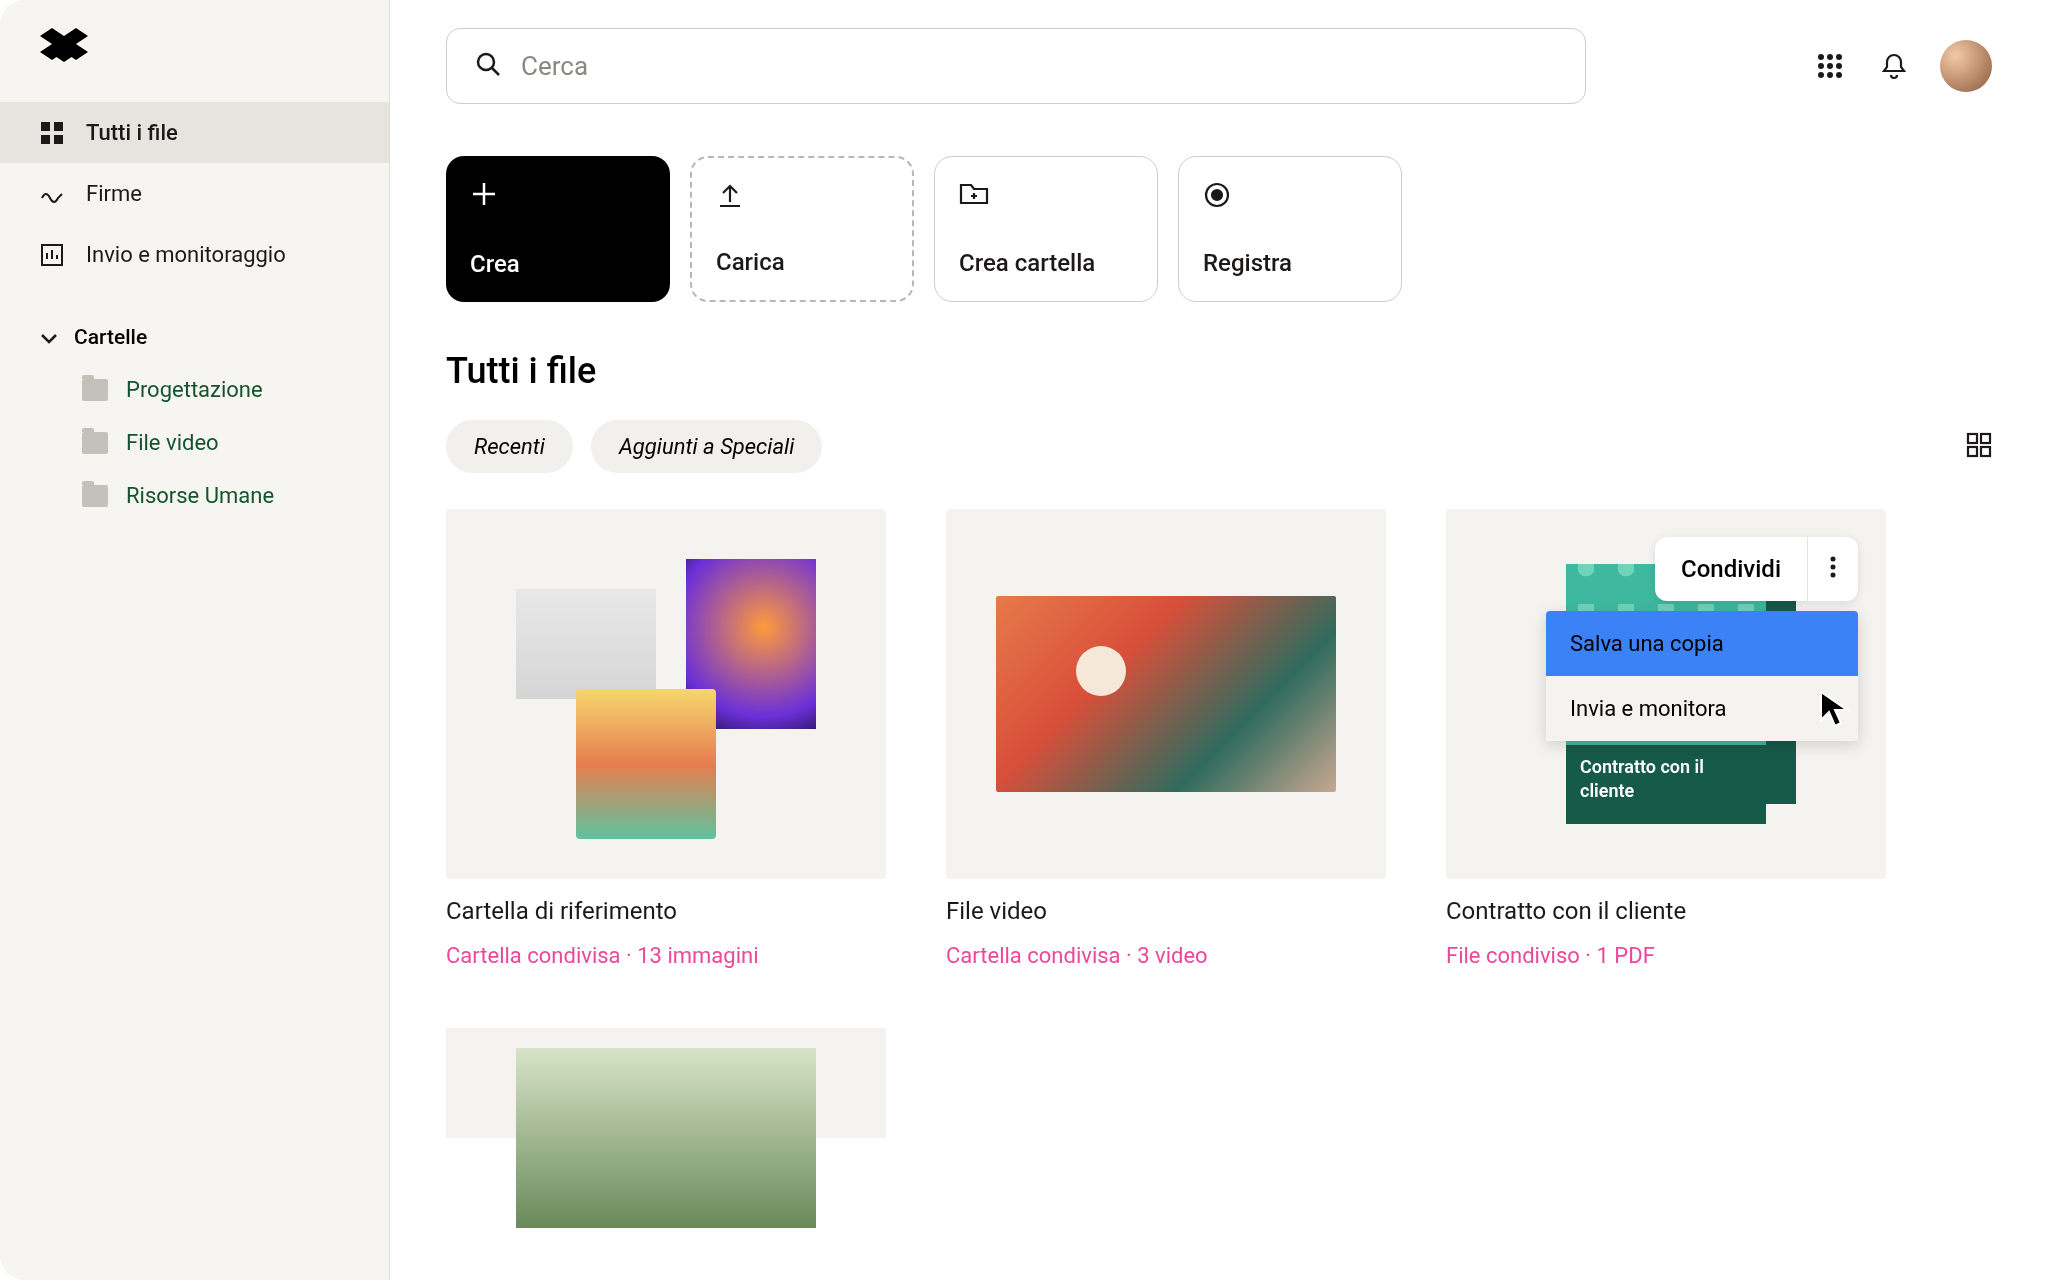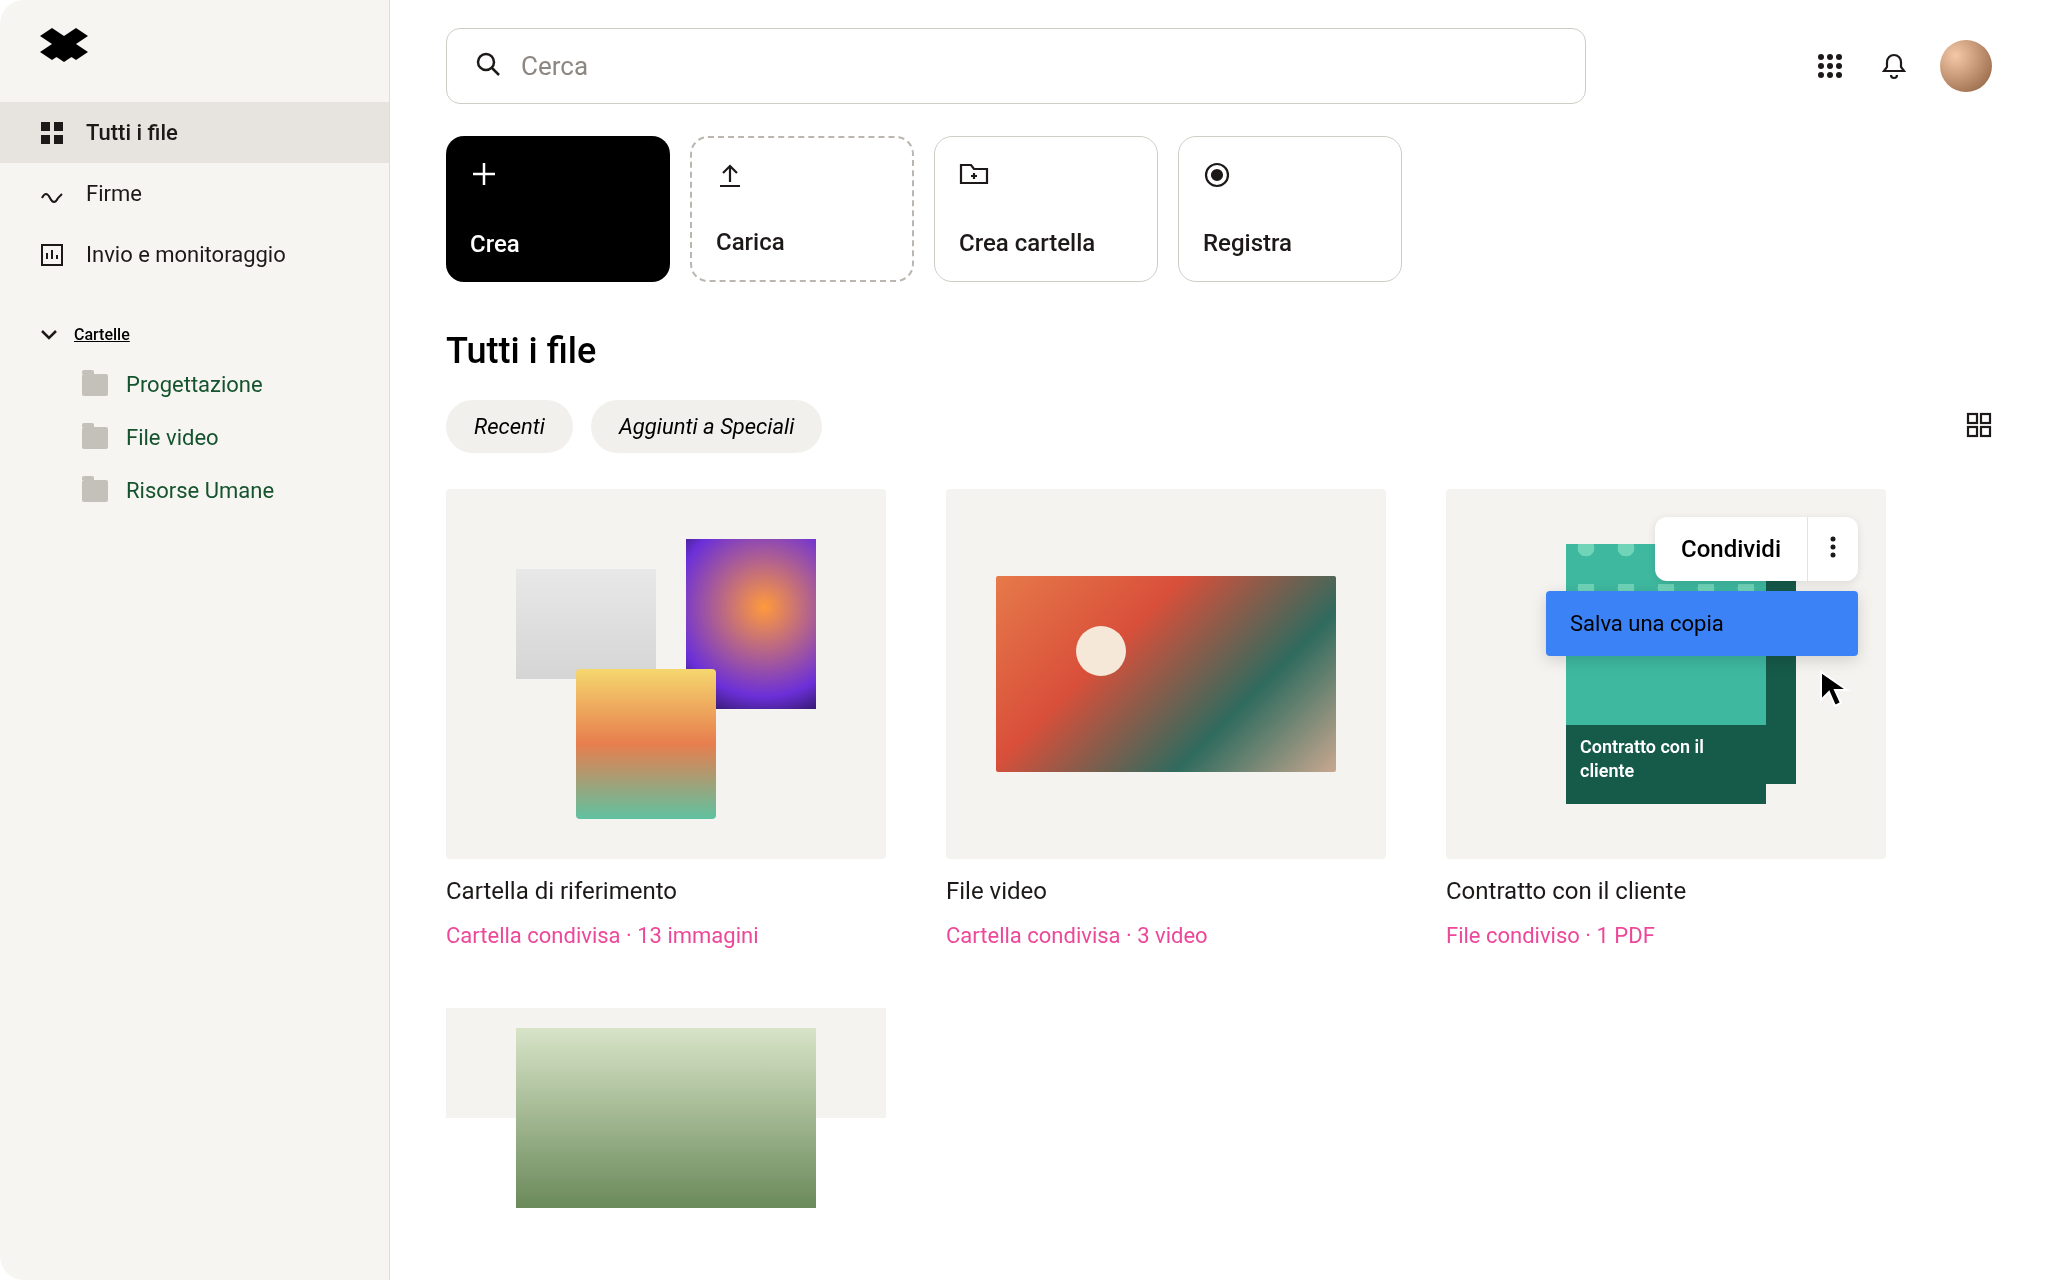--- a/index.html
+++ b/index.html
@@ -6,28 +6,28 @@
 body { width: 2048px; height: 1280px; display: flex; background: #fff; overflow: hidden; border-radius: 24px; }
 
 
 .sidebar { width: 390px; background: #f7f5f2; border-right: 1px solid #e0ddd9; display: flex; flex-direction: column; padding-top: 28px; }
 .logo { padding: 0 40px 28px 40px; }
 .logo svg { width: 48px; height: 42px; }
 .nav-item { display: flex; align-items: center; gap: 22px; padding: 18px 40px; font-size: 22px; color: #1e1919; cursor: pointer; }
 .nav-item.active { background: #e7e4df; font-weight: 500; }
 .nav-item .icon { width: 24px; height: 24px; display: flex; align-items: center; justify-content: center; flex-shrink: 0; }
 .folders-section { margin-top: 26px; }
-.folders-header { display: flex; align-items: center; gap: 16px; padding: 14px 40px; font-size: 16px; font-weight: 500; cursor: pointer; text-decoration: underline; }
+.folders-header { display: flex; align-items: center; gap: 16px; padding: 14px 40px; font-size: 21px; font-weight: 500; cursor: pointer; }
 .folder-item { display: flex; align-items: center; gap: 18px; padding: 14px 40px 14px 82px; font-size: 22px; color: #14532d; cursor: pointer; }
 .folder-icon { width: 26px; height: 22px; background: #c4c0ba; border-radius: 2px; position: relative; }
 .folder-icon::before { content: ''; position: absolute; top: -4px; left: 0; width: 12px; height: 4px; background: #c4c0ba; border-radius: 2px 2px 0 0; }
 
 
 .main { flex: 1; padding: 28px 56px; overflow: hidden; }
-.topbar { display: flex; align-items: center; gap: 28px; margin-bottom: 32px; }
+.topbar { display: flex; align-items: center; gap: 28px; margin-bottom: 52px; }
 .search { flex: 1; display: flex; align-items: center; gap: 20px; border: 1px solid #d0cdc7; border-radius: 14px; padding: 22px 28px; max-width: 1140px; }
 .search input { border: none; outline: none; font-size: 26px; flex: 1; background: transparent; }
 .search input::placeholder { color: #8c8780; }
 .topbar-actions { display: flex; align-items: center; gap: 28px; margin-left: auto; }
 .icon-btn { width: 36px; height: 36px; display: flex; align-items: center; justify-content: center; cursor: pointer; }
 .avatar { width: 52px; height: 52px; border-radius: 50%; background: radial-gradient(circle at 30% 30%, #f5c9a8, #8a5a3a); overflow: hidden; }
 
 
 .actions { display: flex; gap: 20px; margin-bottom: 48px; }
 .action-card { width: 224px; height: 146px; border-radius: 18px; padding: 24px; display: flex; flex-direction: column; justify-content: space-between; cursor: pointer; font-size: 24px; font-weight: 500; }
@@ -249,20 +249,21 @@
           <div class="more">
             <span><svg width="6" height="22" viewBox="0 0 6 22" fill="#1e1919">
                   <circle cx="3" cy="3" r="2.5"></circle>
                   <circle cx="3" cy="11" r="2.5"></circle>
                   <circle cx="3" cy="19" r="2.5"></circle>
                 </svg></span>
           </div>
         </div>
         <div class="dropdown">
           <div class="item"><span>Salva una copia</span></div>
+          <div class="item hover"><span>Invia e monitora</span></div>
         </div>
         <span class="cursor-icon"><svg width="34" height="40" viewBox="0 0 34 40">
               <path d="M3 3l0 28 8-8 6 14 6-3-6-13 12 0z" fill="#000" stroke="#fff" stroke-width="2"></path>
             </svg></span>
       </div>
       <div class="card-title">Contratto con il cliente</div>
       <div class="card-sub">File condiviso · 1 PDF</div>
     </div>
 
     <div class="card">

